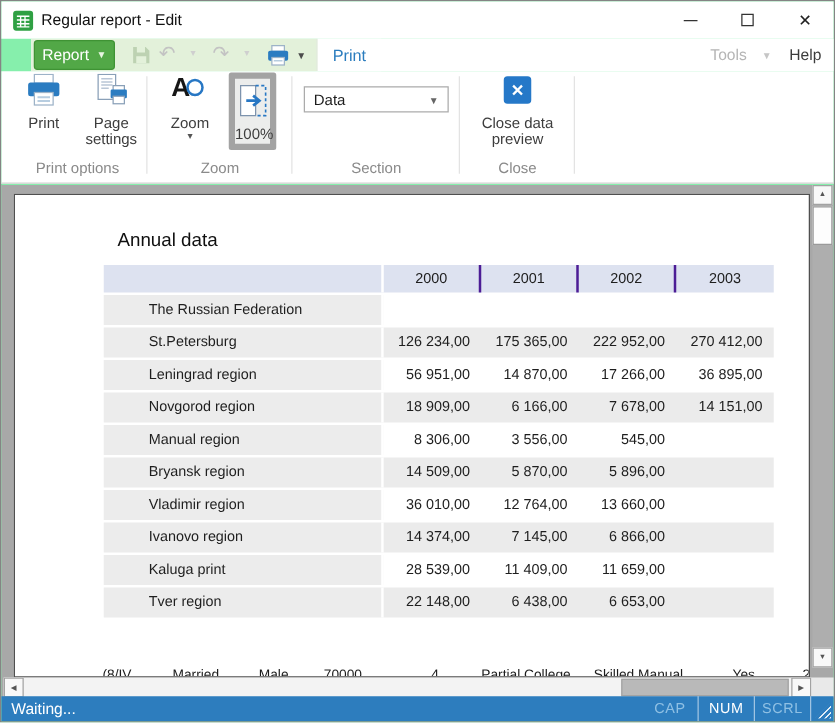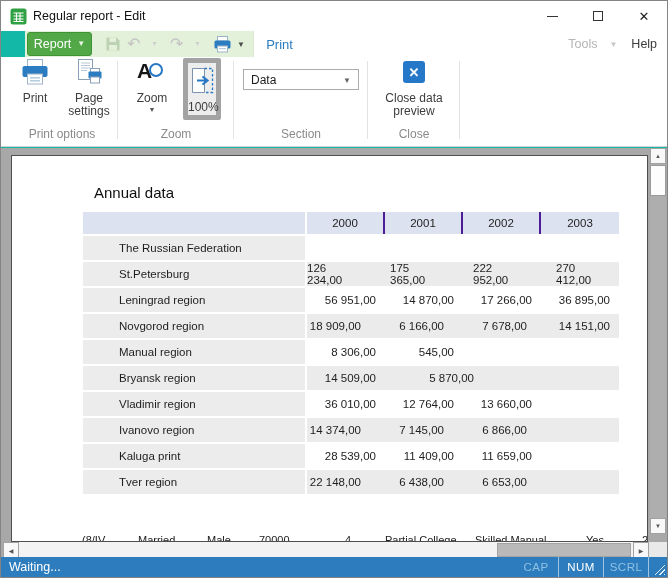--- a/index.html
+++ b/index.html
@@ -1,18 +1,18 @@
 <!DOCTYPE html>
 <html><head>
 <meta charset="utf-8">
 <style>
   * { margin:0; padding:0; box-sizing:border-box; }
   html,body { background:#fff; }
   body { font-family:"Liberation Sans", sans-serif; }
-  .window { position:relative; width:668px; height:578px; border:1px solid #848484; background:#14b8a6; overflow:hidden; }
+  .window { position:relative; width:668px; height:578px; border:1px solid #848484; background:#86efac; overflow:hidden; }
 
   
   .titlebar { position:absolute; left:0; top:0; width:100%; height:30px; background:#fff; }
   .app-icon { position:absolute; left:9px; top:7px; }
   .title { position:absolute; left:32px; top:8px; font-size:12.5px; color:#111; }
   .winbtns { position:absolute; right:0; top:0; height:30px; display:flex; }
   .winbtn { width:46px; height:30px; display:flex; align-items:center; justify-content:center; cursor:default; }
   .min-glyph { width:11px; height:1px; background:#333; }
   .max-glyph { width:10px; height:10px; border:1px solid #333; }
   .close-glyph { font-size:13px; color:#222; line-height:1; }
@@ -72,21 +72,21 @@
   .page { position:absolute; left:10px; top:7px; width:637px; height:387px; background:#fff; border:1px solid #4f4f4f; overflow:hidden; }
   .report-title { position:absolute; left:82px; top:28px; font-size:15px; font-weight:normal; color:#0f0f0f; }
   .rtable { position:absolute; left:71px; top:56px; width:536px; }
   .thead { display:flex; height:22px; background:#dde2f0; margin-bottom:2px; }
   .hname { width:224px; border-right:2px solid #fff; }
   .year-cell { width:78px; display:flex; align-items:center; justify-content:center; font-size:11.5px; color:#1e1e1e; }
   .year-cell:not(:last-child) { border-right:2px solid #4c1d95; }
   .trow { display:flex; height:24px; margin-bottom:2px; font-size:11.5px; color:#1e1e1e; }
   .name-cell { width:224px; background:#ececec; display:flex; align-items:center; padding-left:36px; border-right:2px solid #fff; }
   .vals { display:flex; width:312px; background:#fff; }
-  .trow.alt .vals { background:#ebebeb;gap:20px; }
+  .trow.alt .vals { background:#ebebeb; }
   .val-cell { width:78px; display:flex; align-items:center; justify-content:flex-end; padding-right:9px; }
   .clipped-row { position:absolute; left:0; top:378px; width:100%; height:7px; overflow:hidden; }
   .clipped-row span { position:absolute; top:0; font-size:11px; line-height:12px; color:#1c1c1c; white-space:nowrap; }
 
   
   .vscroll { position:absolute; right:1px; top:0; width:16px; height:386px; background:#aeaeae; }
   .sbtn { position:absolute; left:0; width:16px; height:16px; background:#f8f8f8; border:1px solid #a2a2a2; color:#555; font-size:6px; display:flex; align-items:center; justify-content:center; }
   .vup { top:0; }
   .vdown { bottom:0; }
   .vthumb { position:absolute; left:0; top:17px; width:16px; height:31px; background:#fdfdfd; border:1px solid #9a9a9a; }
@@ -286,28 +286,30 @@
                 <div class="val-cell">18 909,00</div>
                 <div class="val-cell">6 166,00</div>
                 <div class="val-cell">7 678,00</div>
                 <div class="val-cell">14 151,00</div>
               </div>
             </div>
             <div class="trow">
               <div class="name-cell">Manual region</div>
               <div class="vals">
                 <div class="val-cell">8 306,00</div>
+                <div class="val-cell">3 556,00</div>
                 <div class="val-cell">545,00</div>
               </div>
             </div>
             <div class="trow alt">
               <div class="name-cell">Bryansk region</div>
               <div class="vals">
                 <div class="val-cell">14 509,00</div>
                 <div class="val-cell">5 870,00</div>
+                <div class="val-cell">5 896,00</div>
                 <div class="val-cell"></div>
               </div>
             </div>
             <div class="trow">
               <div class="name-cell">Vladimir region</div>
               <div class="vals">
                 <div class="val-cell">36 010,00</div>
                 <div class="val-cell">12 764,00</div>
                 <div class="val-cell">13 660,00</div>
                 <div class="val-cell"></div>

